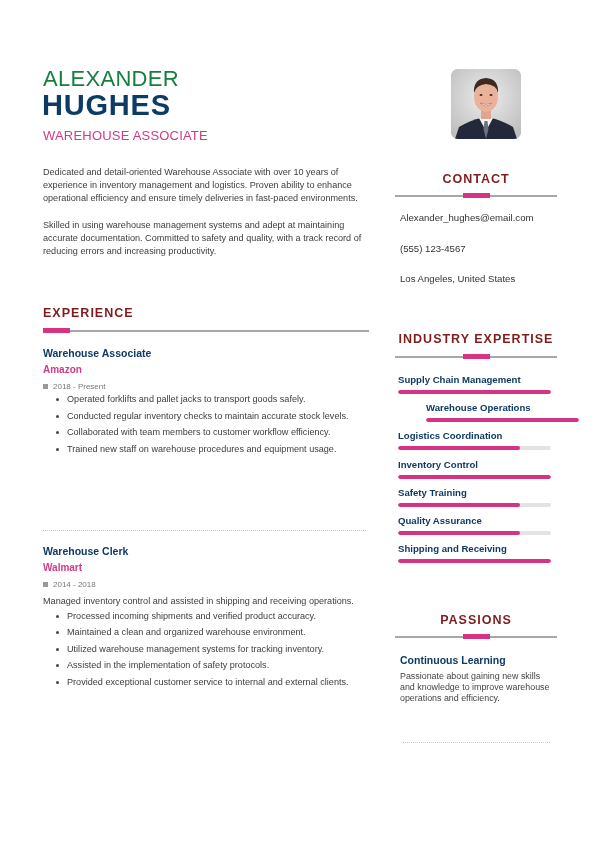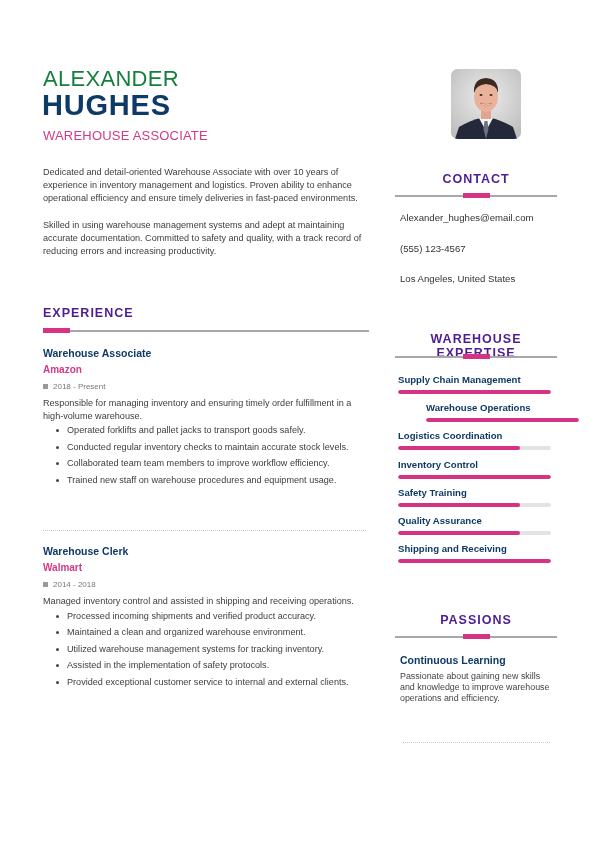--- a/index.html
+++ b/index.html
@@ -8,21 +8,21 @@
 
   #first-name { position: absolute; left: 43px; top: 66px; font-size: 22px; color: #15803d; letter-spacing: 0.3px; font-weight: 400; }
   #last-name { position: absolute; left: 42px; top: 89px; font-size: 29px; font-weight: 700; color: #0e3a66; letter-spacing: 0.8px; }
   #job-title { position: absolute; left: 43px; top: 128px; font-size: 13px; color: #d23a86; letter-spacing: 0.2px; }
 
   #summary { position: absolute; left: 43px; top: 166px; width: 330px; font-size: 9.1px; line-height: 13.2px; color: #3d3d3d; }
   #summary p + p { margin-top: 13px; }
 
   .photo { position: absolute; left: 451px; top: 69px; width: 70px; height: 70px; border-radius: 7px; overflow: hidden; background: linear-gradient(180deg, #dcdcdc 0%, #c8c8c8 100%); }
 
-  .sec-title { font-weight: 700; color: #4c1d95; font-size: 12.5px; letter-spacing: 1px; }
+  .sec-title { font-weight: 700; color: #7f1d1d; font-size: 12.5px; letter-spacing: 1px; }
   .divider { position: relative; height: 6px; }
   .divider .line { position: absolute; left: 0; right: 0; top: 2px; height: 2px; background: #a8a8a8; }
   .divider .accent { position: absolute; top: 0; width: 27px; height: 5px; background: #d63384; }
 
   
   #exp-title { position: absolute; left: 43px; top: 306px; font-size: 12.5px; }
   #exp-divider { position: absolute; left: 43px; top: 328px; width: 326px; }
   #exp-divider .accent { left: 0; }
 
   .job { position: absolute; left: 43px; width: 326px; }
@@ -99,25 +99,24 @@
     <div class="accent"></div>
 </div>
 
 <div class="job" style="top:347px;">
   <div class="job-title">Warehouse Associate</div>
   <div class="company">Amazon</div>
   <div class="dates">
     <span class="cal"></span>
     <span>2018 - Present</span>
   </div>
-  <div class="desc">Responsible for managing inventory and ensuring timely order fulfillment in a high-volume warehouse.</div>
   <ul class="bullets">
     <li>Operated forklifts and pallet jacks to transport goods safely.</li>
     <li>Conducted regular inventory checks to maintain accurate stock levels.</li>
-    <li>Collaborated team team members to improve workflow efficiency.</li>
+    <li>Collaborated with team members to customer workflow efficiency.</li>
     <li>Trained new staff on warehouse procedures and equipment usage.</li>
   </ul>
 </div>
 
 <div class="dotted" style="top:530px;"></div>
 
 <div class="job" style="top:545px;">
   <div class="job-title">Warehouse Clerk</div>
   <div class="company">Walmart</div>
   <div class="dates">
@@ -136,21 +135,21 @@
 
 <div class="right-sec-title sec-title" style="top:172px;">CONTACT</div>
 <div class="right-divider divider" style="top:193px;">
   <div class="line"></div>
     <div class="accent"></div>
 </div>
 <div class="contact-item" style="top:212px;">Alexander_hughes@email.com</div>
 <div class="contact-item" style="top:243px;">(555) 123-4567</div>
 <div class="contact-item" style="top:273px;">Los Angeles, United States</div>
 
-<div class="right-sec-title sec-title" style="top:332px;">WAREHOUSE EXPERTISE</div>
+<div class="right-sec-title sec-title" style="top:332px;">INDUSTRY EXPERTISE</div>
 <div class="right-divider divider" style="top:354px;">
   <div class="line"></div>
     <div class="accent"></div>
 </div>
 
 <div id="skills-container">
     <div class="skill" style="top: 374px;">
       <div class="skill-name">Supply Chain Management</div>
       <div class="skill-bar">
         <div class="skill-fill" style="width: 100%;"></div>

